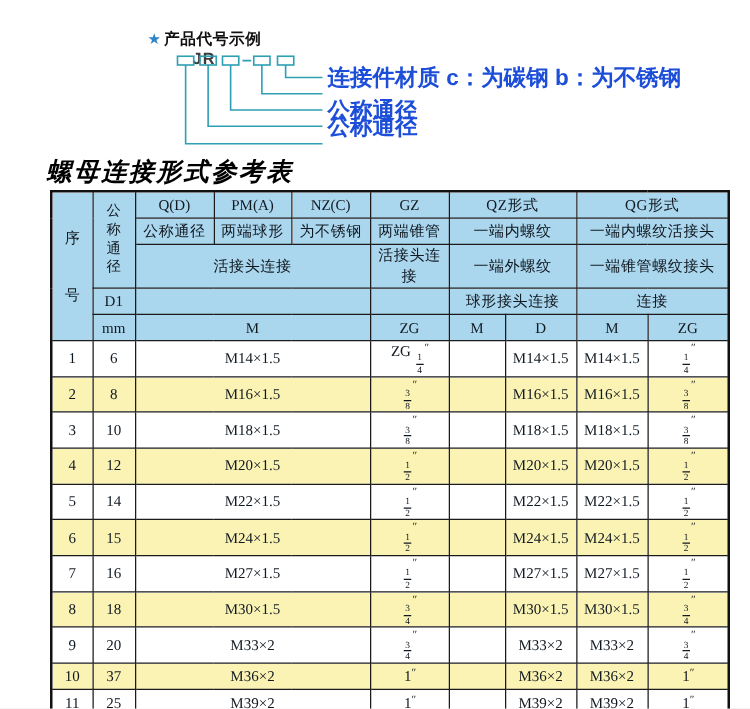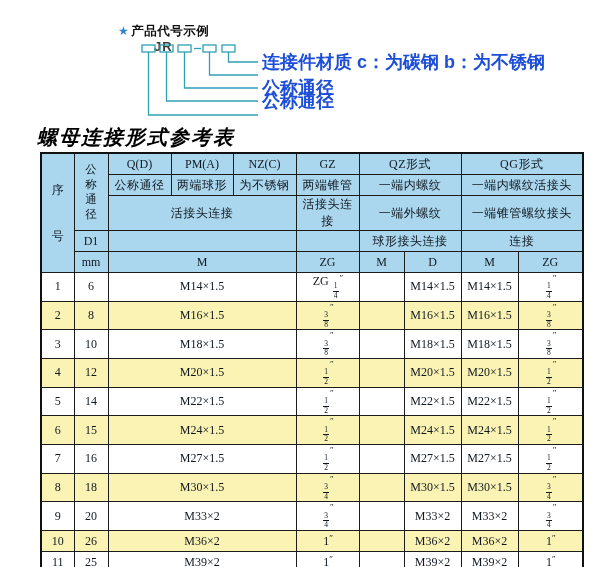--- a/index.html
+++ b/index.html
@@ -267,21 +267,21 @@
           <td></td>
           <td>M33×2</td>
           <td>M33×2</td>
           <td><span class="frac">
               <span class="fn">3</span>
               <span class="fd">4</span>
             </span><span class="inch">″</span></td>
         </tr>
         <tr class="alt">
           <td>10</td>
-          <td>26</td>
+          <td>37</td>
           <td colspan="3">M36×2</td>
           <td>1<span class="inch">″</span></td>
           <td></td>
           <td>M36×2</td>
           <td>M36×2</td>
           <td>1<span class="inch">″</span></td>
         </tr>
         <tr>
           <td>11</td>
           <td>25</td>

